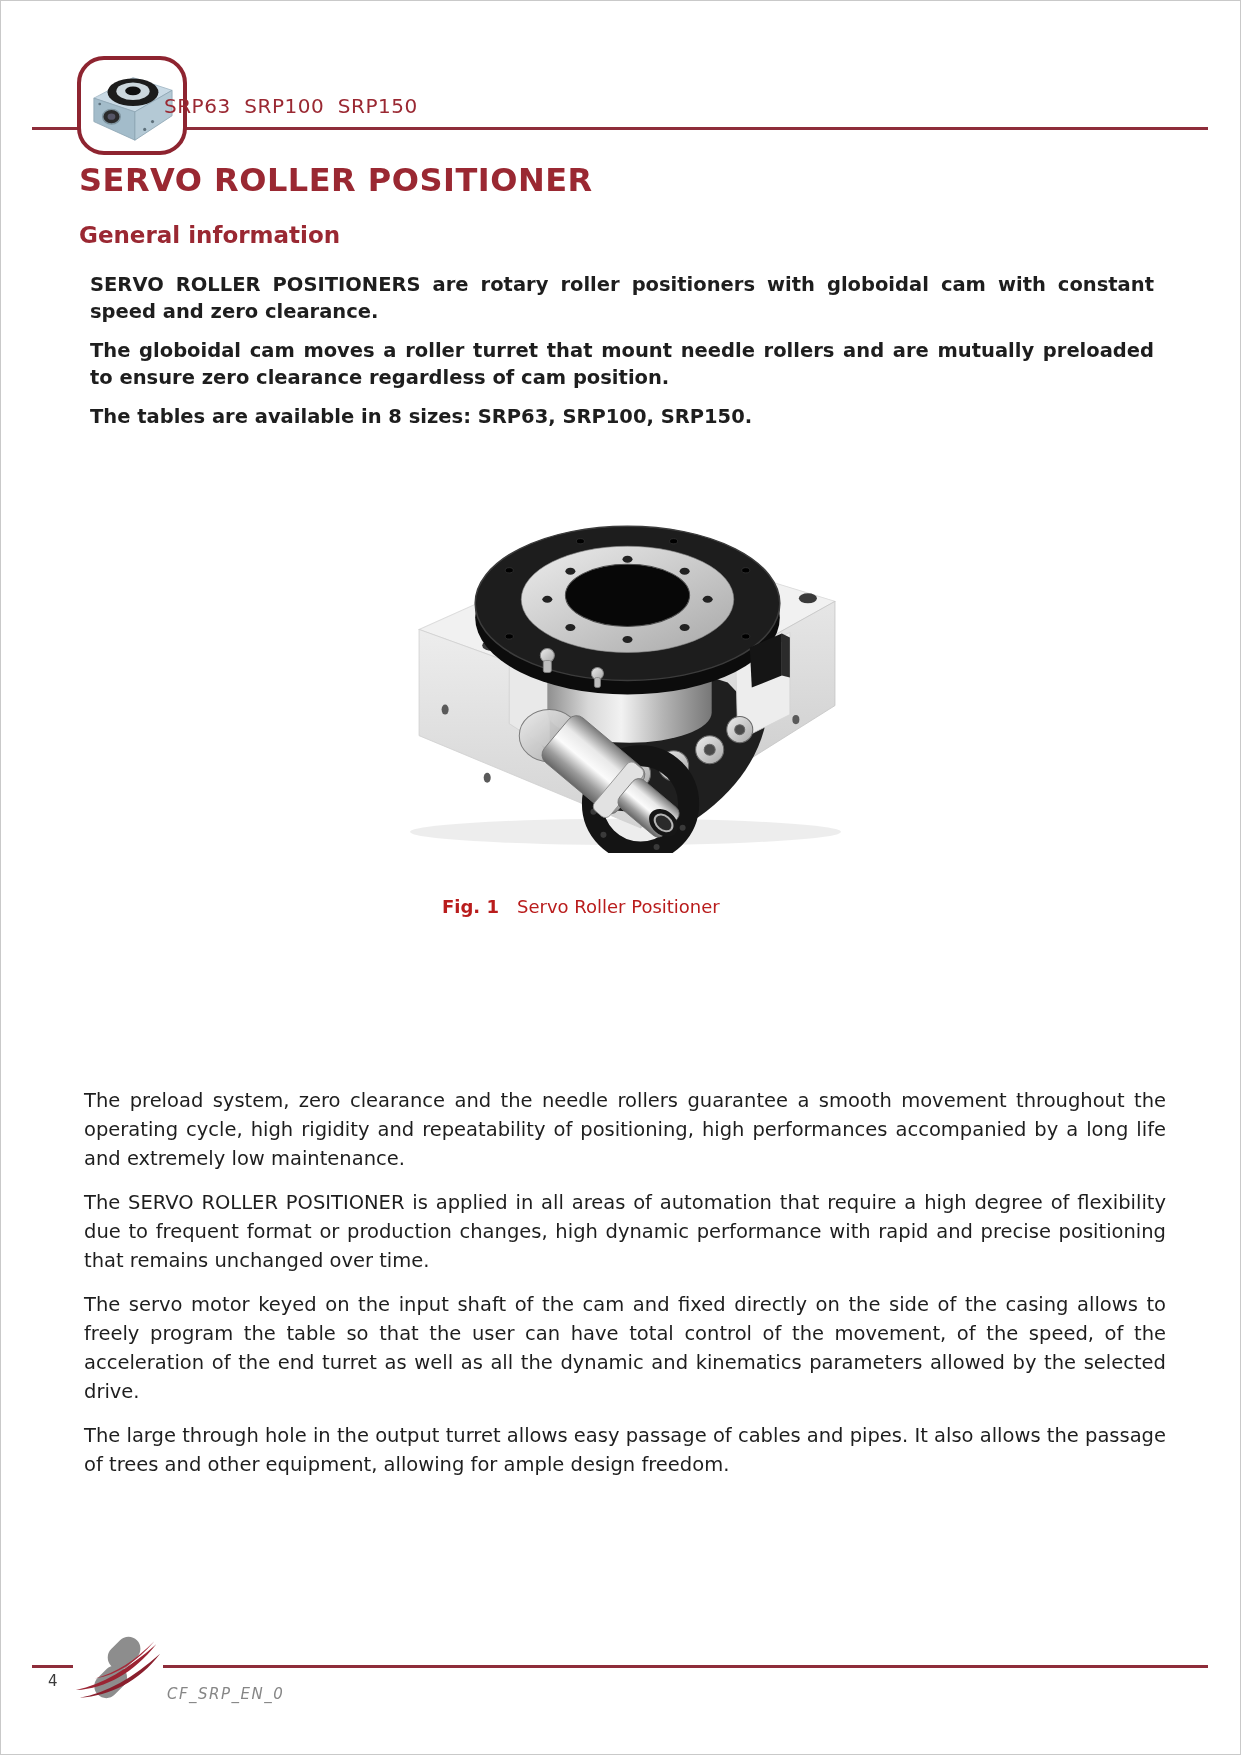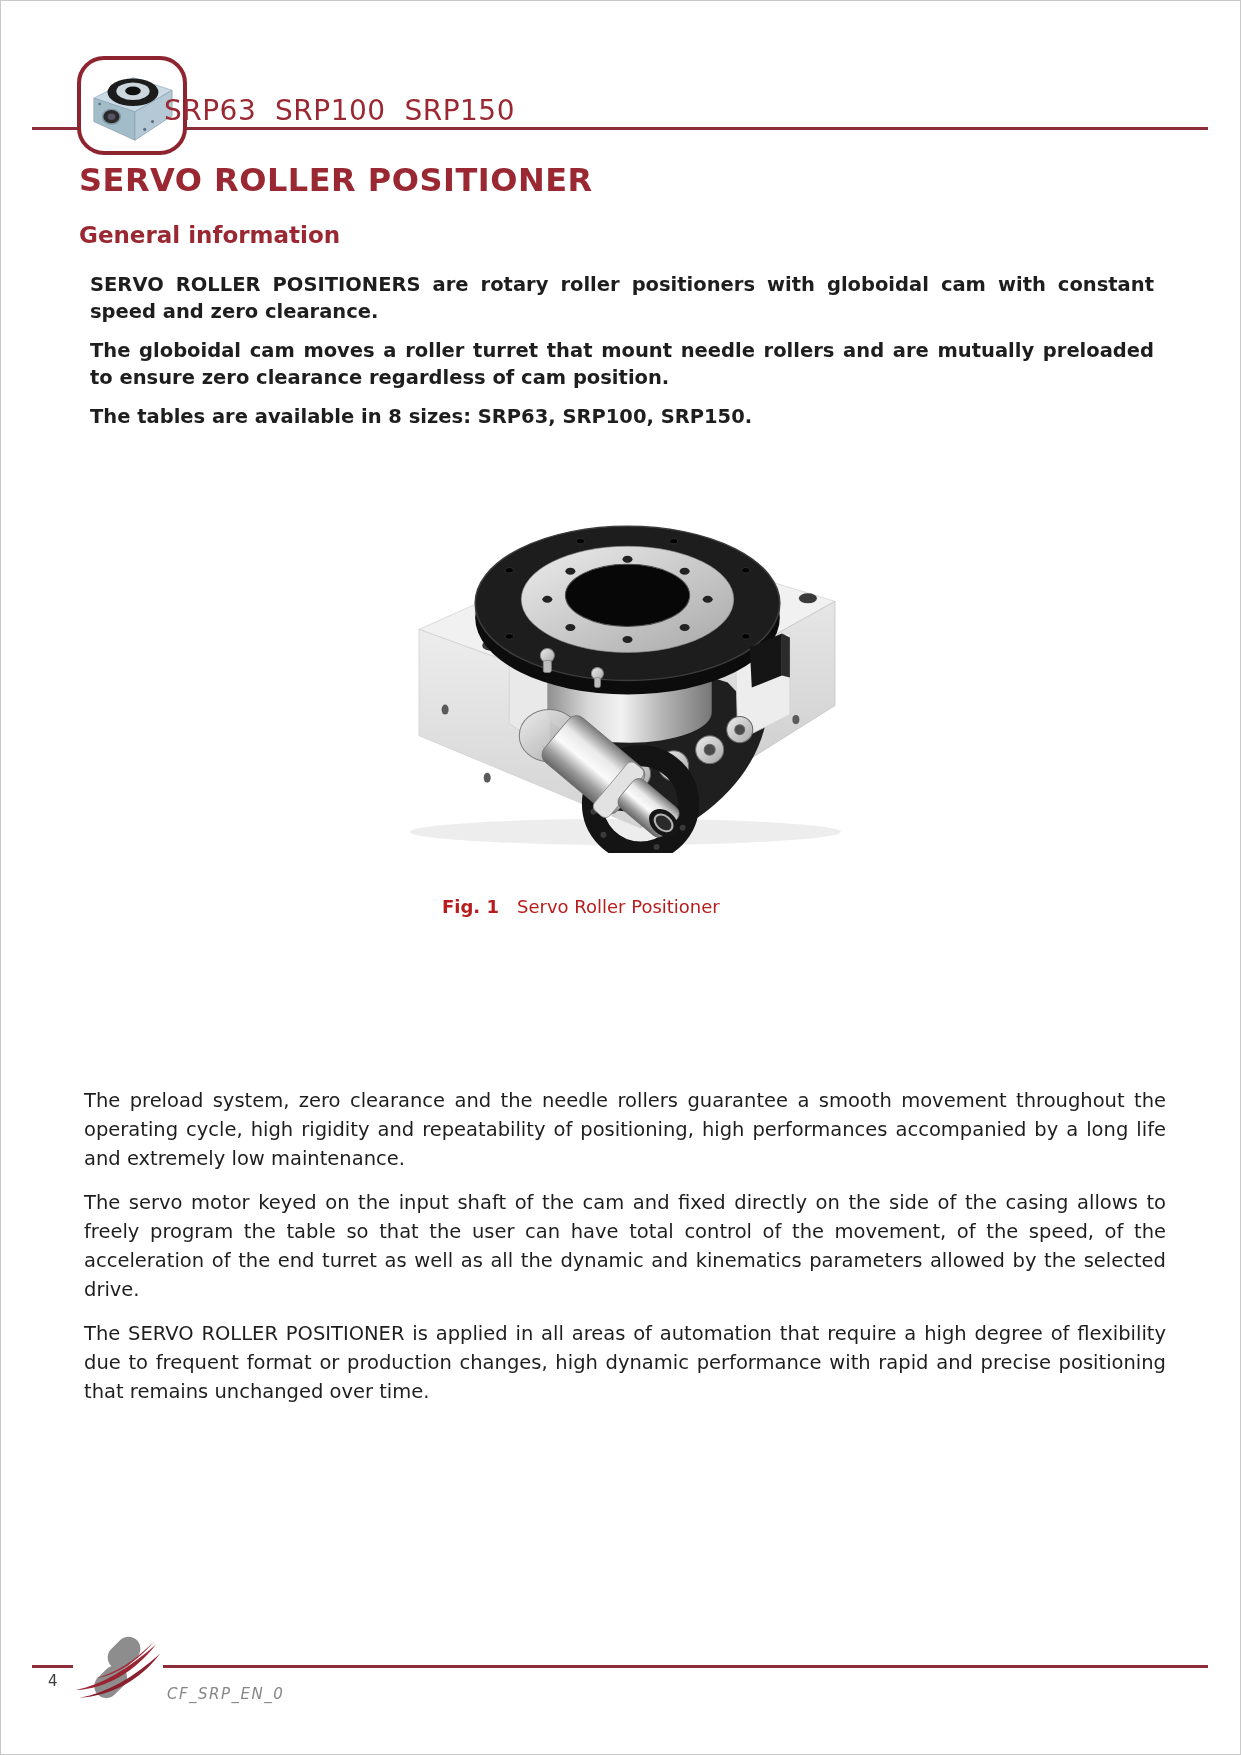--- a/index.html
+++ b/index.html
@@ -19,21 +19,21 @@
     background:#8e2d3a;z-index:1;
   }
   .header-box{
     position:absolute;left:76px;top:55px;width:110px;height:99px;
     background:#ffffff;border:4px solid #8e2430;border-radius:27px;
     z-index:2;display:flex;align-items:center;justify-content:center;
     box-sizing:border-box;
   }
   .header-models{
     position:absolute;left:163px;top:93px;
-    font-size:28px;color:#9a2832;white-space:pre;letter-spacing:0.5px;
+    font-size:20px;color:#9a2832;white-space:pre;letter-spacing:0.5px;
     z-index:2;
   }
   .page-title{
     position:absolute;left:78px;top:160px;
     font-size:32px;font-weight:bold;color:#9a2832;letter-spacing:0.5px;
   }
   .section-heading{
     position:absolute;left:78px;top:221px;
     font-size:23px;font-weight:bold;color:#9a2832;
   }
@@ -240,22 +240,23 @@
       </g>
     </svg>
   </div>
 
   <div class="figure-caption">
     <span class="fig-label">Fig. 1</span><span>Servo Roller Positioner</span>
   </div>
 
   <div class="body-block">
     <p>The preload system, zero clearance and the needle rollers guarantee a smooth movement throughout the operating cycle, high rigidity and repeatability of positioning, high performances accompanied by a long life and extremely low maintenance.</p>
+    <p>The SERVO ROLLER POSITIONER is applied in all areas of automation that require a high degree of flexibility due to frequent format or production changes, high dynamic performance with rapid and precise positioning that remains unchanged over time.</p>
     <p>The servo motor keyed on the input shaft of the cam and fixed directly on the side of the casing allows to freely program the table so that the user can have total control of the movement, of the speed, of the acceleration of the end turret as well as all the dynamic and kinematics parameters allowed by the selected drive.</p>
-    <p>The SERVO ROLLER POSITIONER is applied in all areas of automation that require a high degree of flexibility due to frequent format or production changes, high dynamic performance with rapid and precise positioning that remains unchanged over time.</p>
+    <p>The large through hole in the output turret allows easy passage of cables and pipes. It also allows the passage of trees and other equipment, allowing for ample design freedom.</p>
   </div>
 
   <div class="footer-rule"></div>
   <div class="footer-logo">
     <svg width="88" height="72" viewBox="0 0 92 72">
       <rect x="40" y="0" width="25" height="38" rx="12.5" fill="#8d8d8d" transform="rotate(45 52 19)"></rect>
       <rect x="26" y="30" width="25" height="38" rx="12.5" fill="#8d8d8d" transform="rotate(45 38 49)"></rect>
       <path d="M 2 58 C 30 52 56 36 86 10 C 62 40 34 56 2 58 Z" fill="#9b2433"></path>
       <path d="M 6 66 C 34 61 62 45 90 20 C 68 49 38 64 6 66 Z" fill="#8a1f2d"></path>
       <path d="M 22 46 C 44 40 64 27 84 7 C 66 28 46 42 22 46 Z" fill="#a52a3a"></path>

